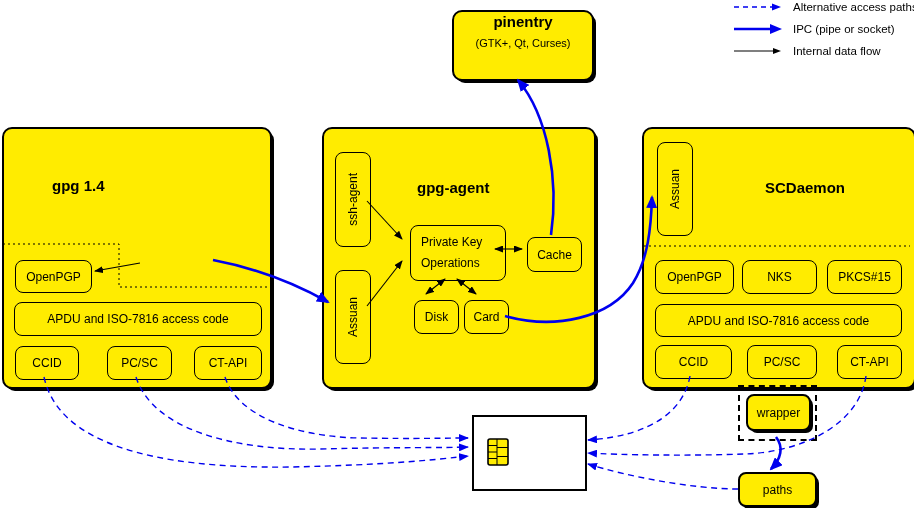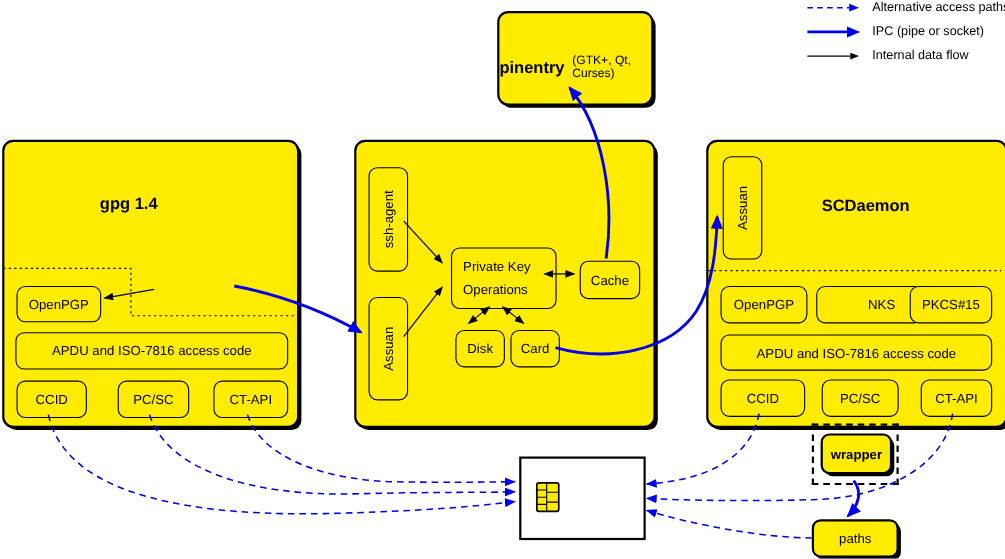--- a/index.html
+++ b/index.html
@@ -25,26 +25,26 @@
     font-size:12px;white-space:nowrap;
   }
   .shadowed{box-shadow:3px 3px 0 -1px var(--black);border-width:2px;}
   .vbox{
     position:absolute;background:var(--yellow);
     border:1.5px solid var(--black);border-radius:8px;
     display:flex;align-items:center;justify-content:center;
     font-size:12px;
   }
   .vbox span{writing-mode:vertical-rl;transform:rotate(180deg);white-space:nowrap;}
-  .title{position:absolute;font-weight:bold;font-size:15px;text-align:center;}
+  .title{position:absolute;font-weight:bold;font-size:15px;text-align:left;margin-left:48px;}
   .pko{flex-direction:column;align-items:flex-start;justify-content:center;padding-left:10px;line-height:21px;}
-  #pinentry{display:flex;flex-direction:row;align-items:center;padding-top:16px;gap:7px;}
+  #pinentry{display:flex;flex-direction:column;align-items:center;padding-top:1px;gap:7px;}
   #pinentry .ptitle{font-weight:bold;font-size:15px;}
   #pinentry .psub{font-size:11px;}
-  .dashedgroup{position:absolute;border:2px dashed var(--black);background:transparent;font-weight:bold;}
+  .dashedgroup{position:absolute;border:2px dashed var(--black);background:transparent;}
   #smartcard{position:absolute;background:var(--cardfill);border:2px solid var(--black);}
   .legend-row{position:absolute;display:flex;align-items:center;gap:10px;font-size:11.5px;white-space:nowrap;}
   #overlay{position:absolute;left:0;top:0;pointer-events:none;}
   .thinline{stroke:var(--black);stroke-width:1.1;fill:none;}
   .dotline{stroke:var(--black);stroke-width:1;fill:none;stroke-dasharray:2,3;}
   .ipcline{stroke:var(--blue);stroke-width:2.6;fill:none;}
   .altline{stroke:var(--blue);stroke-width:1.4;fill:none;stroke-dasharray:6,4.5;}
 </style>
 </head>
 <body>
@@ -91,20 +91,21 @@
     </div>
     <div class="smallbox" style="left:103px;top:217px;width:63px;height:32px;">
       <span>PC/SC</span>
     </div>
     <div class="smallbox" style="left:190px;top:217px;width:66px;height:32px;">
       <span>CT-API</span>
     </div>
   </div>
 
   <div class="bigbox" style="left:322px;top:127px;width:270px;height:258px;">
+    <div class="title" style="top:50px;left:45px;width:160px;">gpg-agent</div>
     <div class="vbox" style="left:11px;top:23px;width:34px;height:93px;">
       <span>ssh-agent</span>
     </div>
     <div class="vbox" style="left:11px;top:141px;width:34px;height:92px;">
       <span>Assuan</span>
     </div>
     <div class="smallbox pko" style="left:86px;top:96px;width:84px;height:54px;">
       <span>Private Key</span>
       <span>Operations</span>
     </div>
@@ -120,21 +121,21 @@
   </div>
 
   <div class="bigbox" style="left:642px;top:127px;width:270px;height:258px;">
     <div class="title" style="top:50px;left:73px;width:140px;">SCDaemon</div>
     <div class="vbox" style="left:13px;top:13px;width:34px;height:92px;">
       <span>Assuan</span>
     </div>
     <div class="smallbox" style="left:11px;top:131px;width:77px;height:32px;">
       <span>OpenPGP</span>
     </div>
-    <div class="smallbox" style="left:98px;top:131px;width:73px;height:32px;padding-left:22px;">
+    <div class="smallbox" style="left:98px;top:131px;width:73px;height:32px;">
       <span>NKS</span>
     </div>
     <div class="smallbox" style="left:183px;top:131px;width:73px;height:32px;align-items:center;">
       <span>PKCS#15</span>
     </div>
     <div class="smallbox" style="left:11px;top:175px;width:245px;height:31px;">
       <span>APDU and ISO-7816 access code</span>
     </div>
     <div class="smallbox" style="left:11px;top:216px;width:75px;height:32px;">
       <span>CCID</span>

